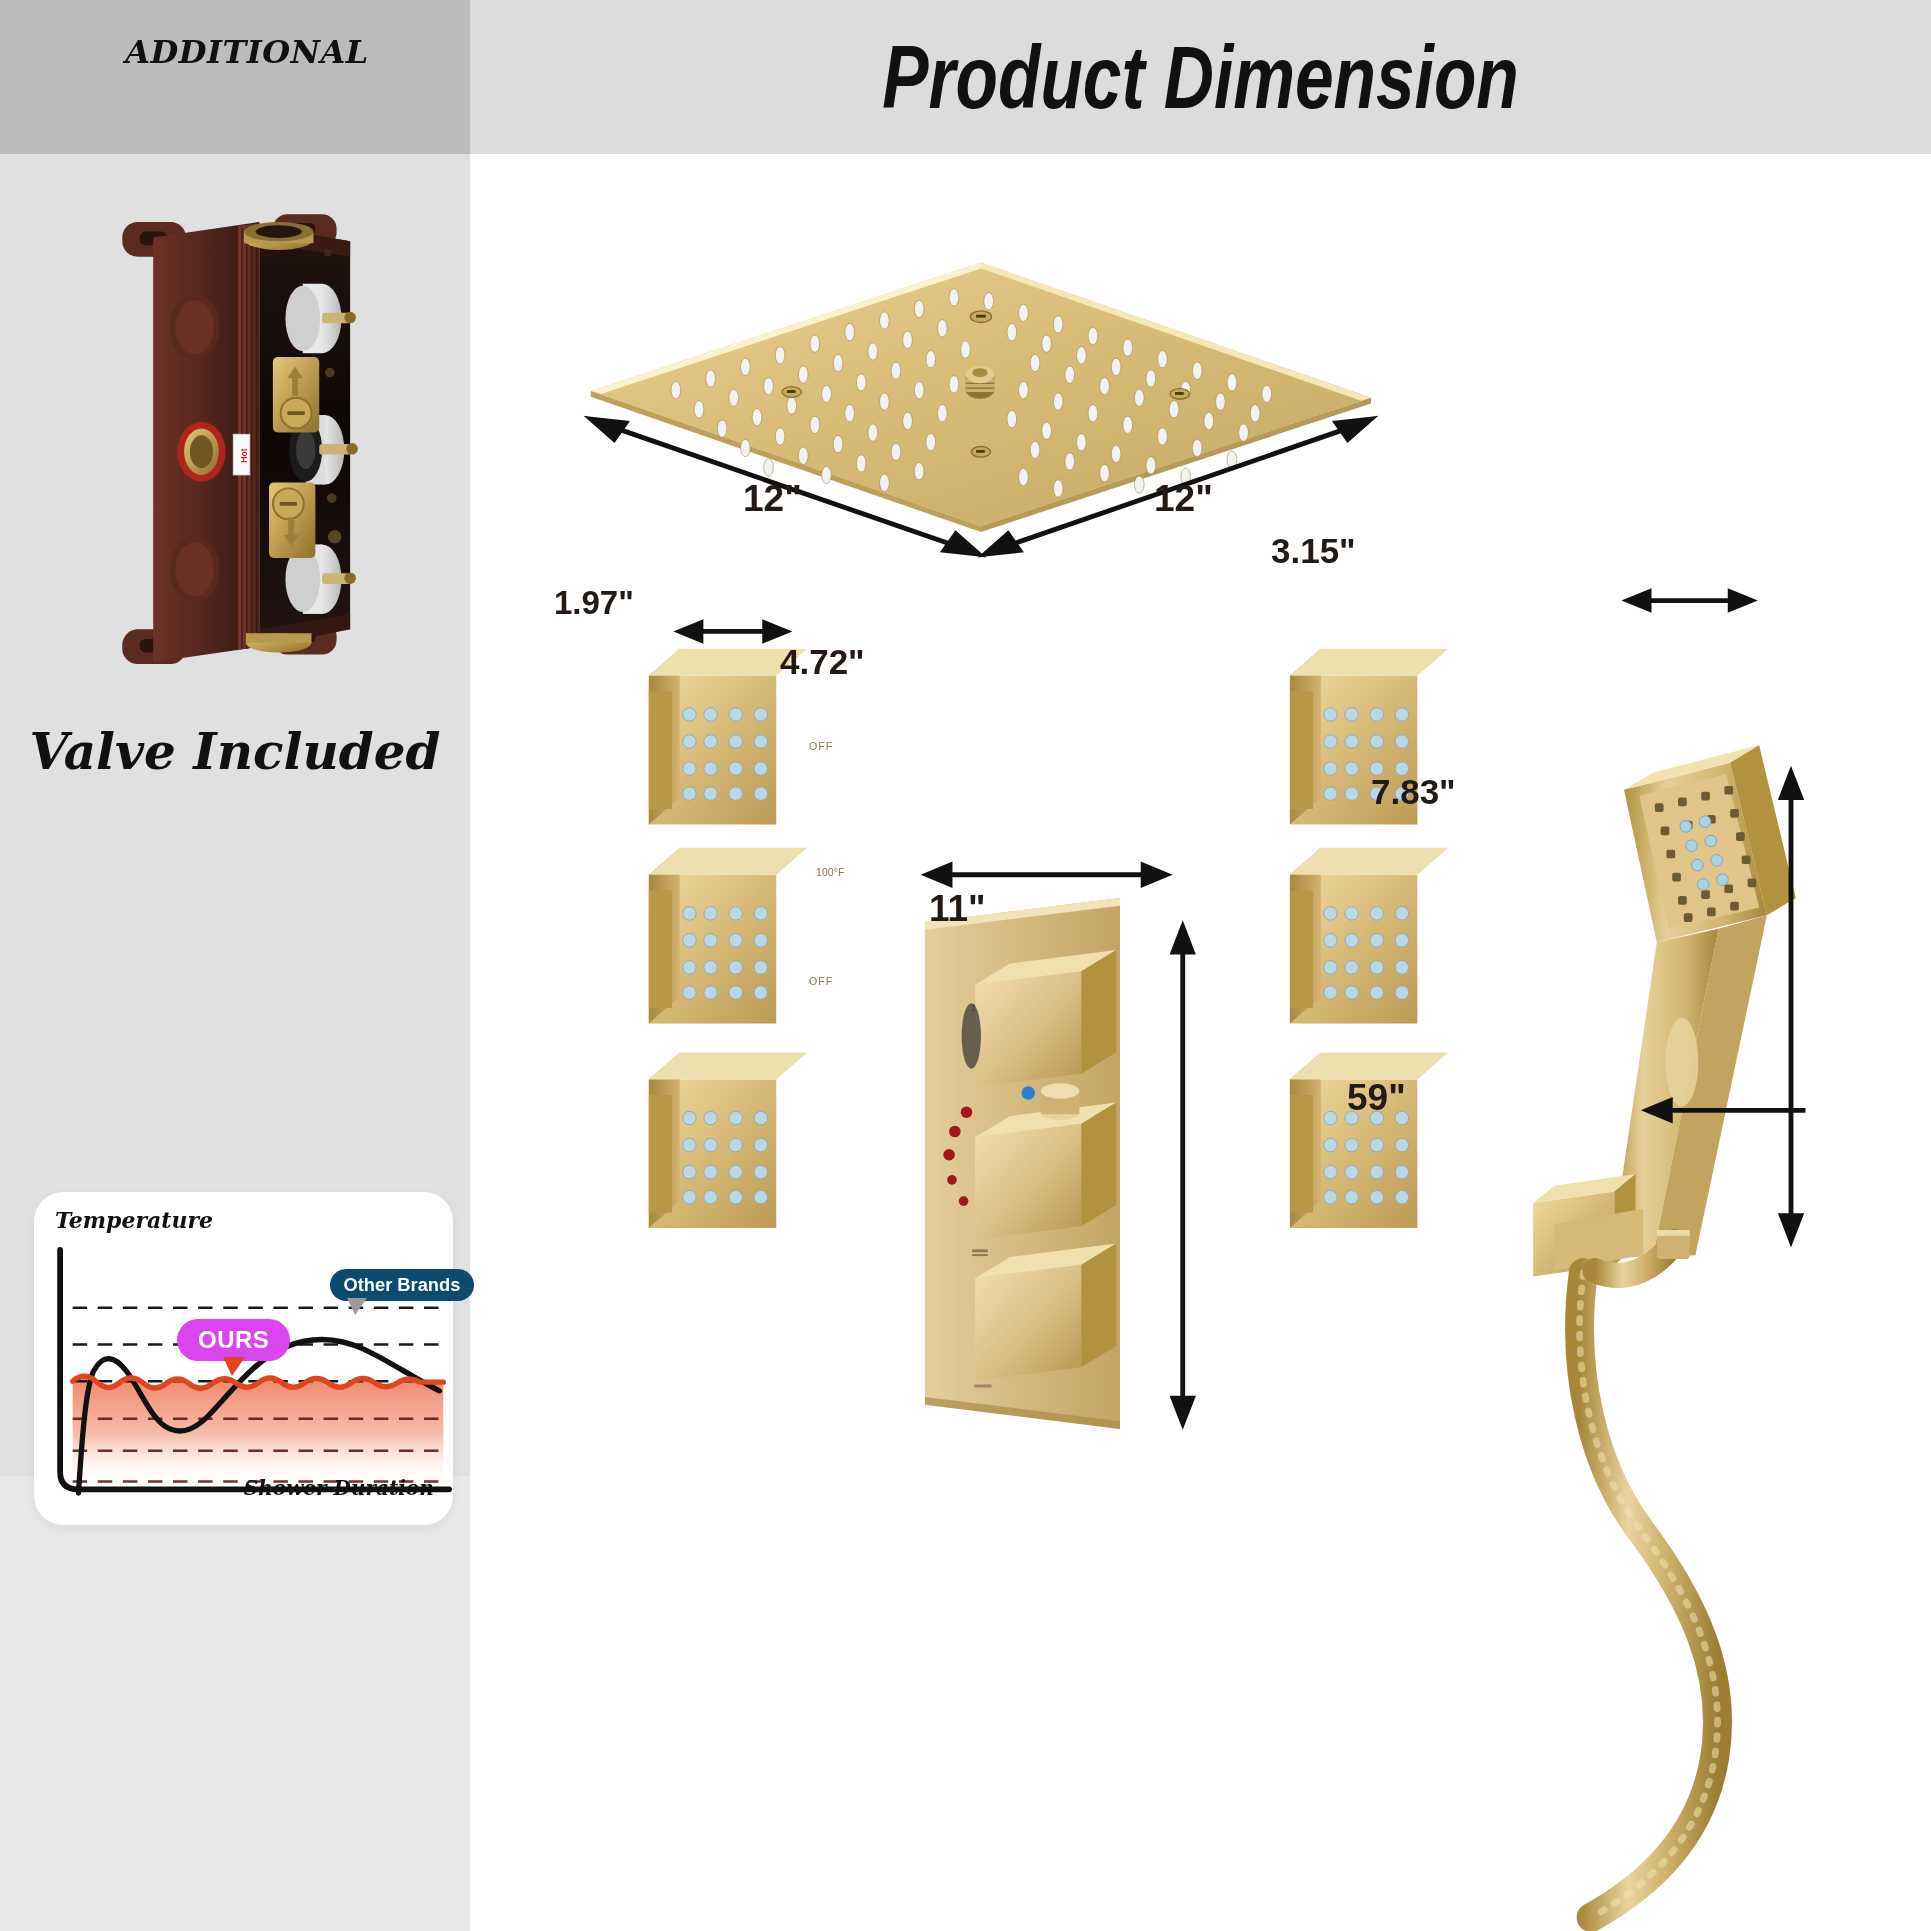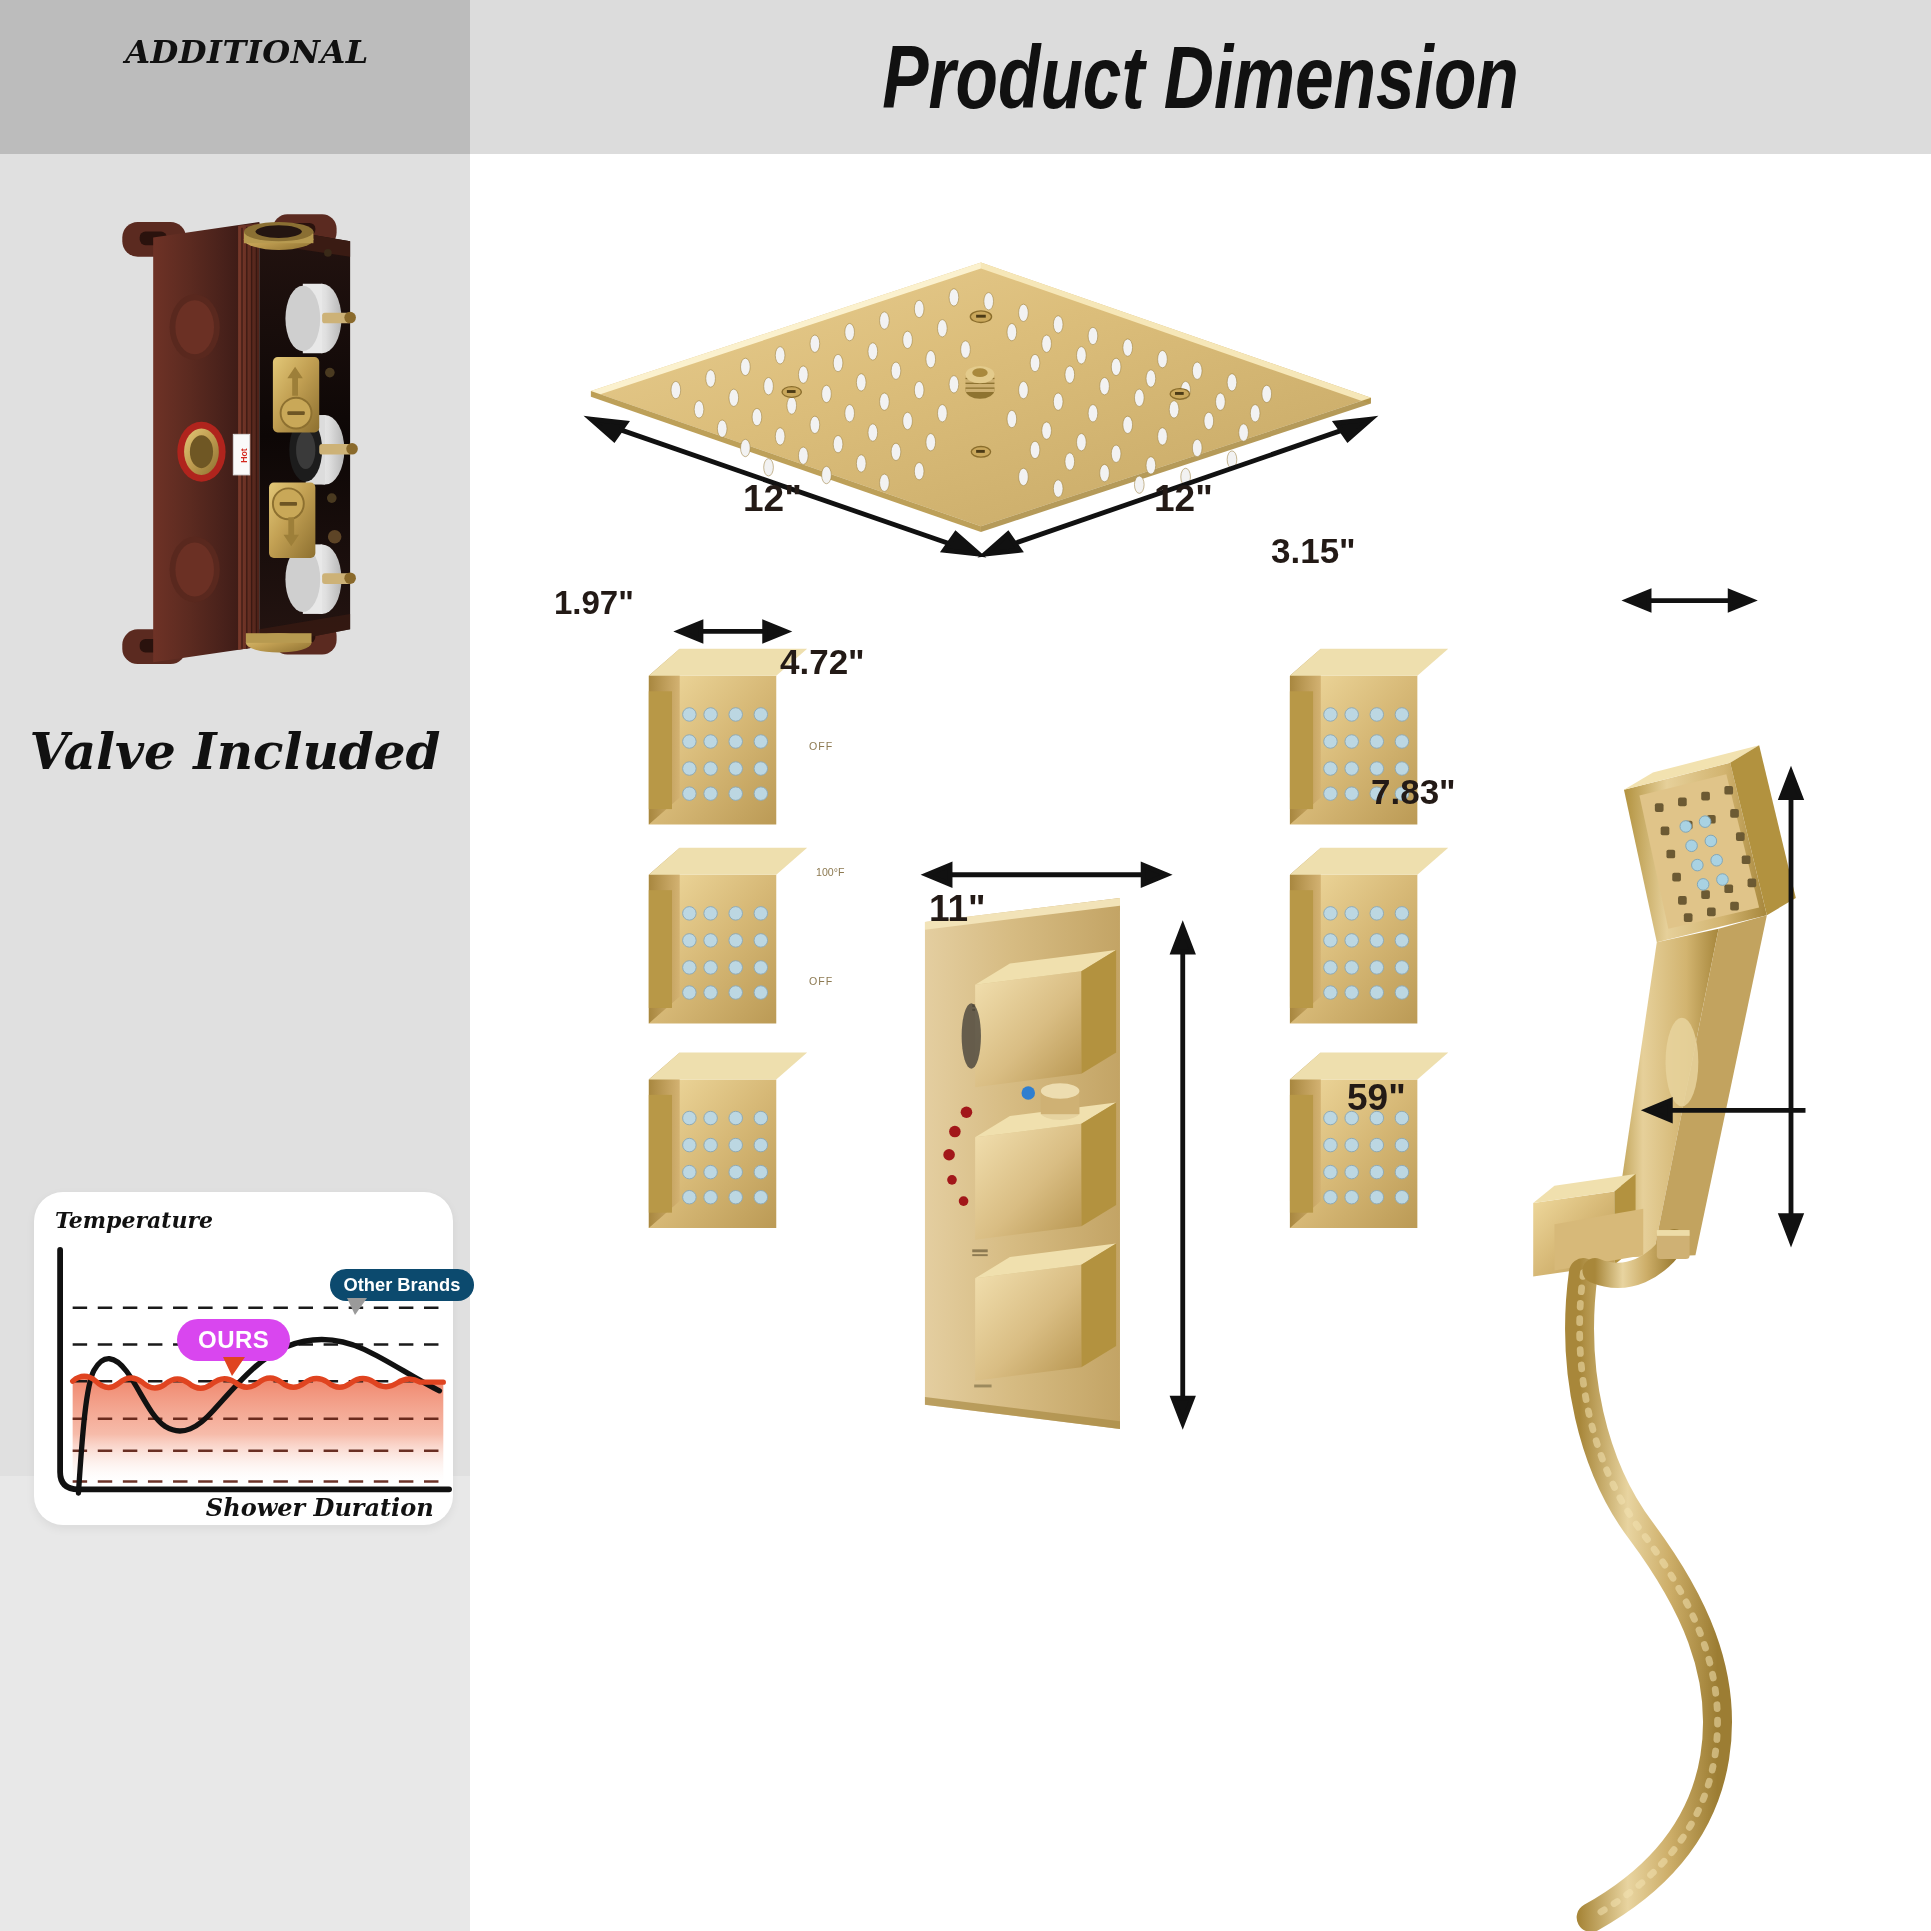--- a/index.html
+++ b/index.html
@@ -49,23 +49,23 @@
     position:absolute;left:34px;top:1038px;width:419px;height:333px;
     background:#fff;border-radius:29px;
     box-shadow:0 3.9px 9.7px rgba(0,0,0,.06);
   }
   .temp-title{
     position:absolute;left:21px;top:15.4px;
     font-family:"DejaVu Serif",serif;font-weight:bold;font-style:italic;
     font-size:22px;color:#111;text-align:center;
   }
   .temp-xlabel{
-    position:absolute;right:19.3px;bottom:3px;
+    position:absolute;right:19.3px;bottom:25px;
     font-family:"DejaVu Serif",serif;font-weight:bold;font-style:italic;
-    font-size:24px;color:#111;
+    font-size:20px;color:#111;
   }
   .badge-ours{
     position:absolute;left:143px;top:127px;
     background:#d946ef;color:#fff;border-radius:21px;
     padding:6.8px 21px;font-family:"Liberation Sans",sans-serif;
     font-weight:bold;font-size:24px;letter-spacing:0.5px;z-index:6;
   }
   .badge-ours:after{
     content:"";position:absolute;left:46px;bottom:-15.4px;
     border-left:9.7px solid transparent;border-right:13.5px solid transparent;

